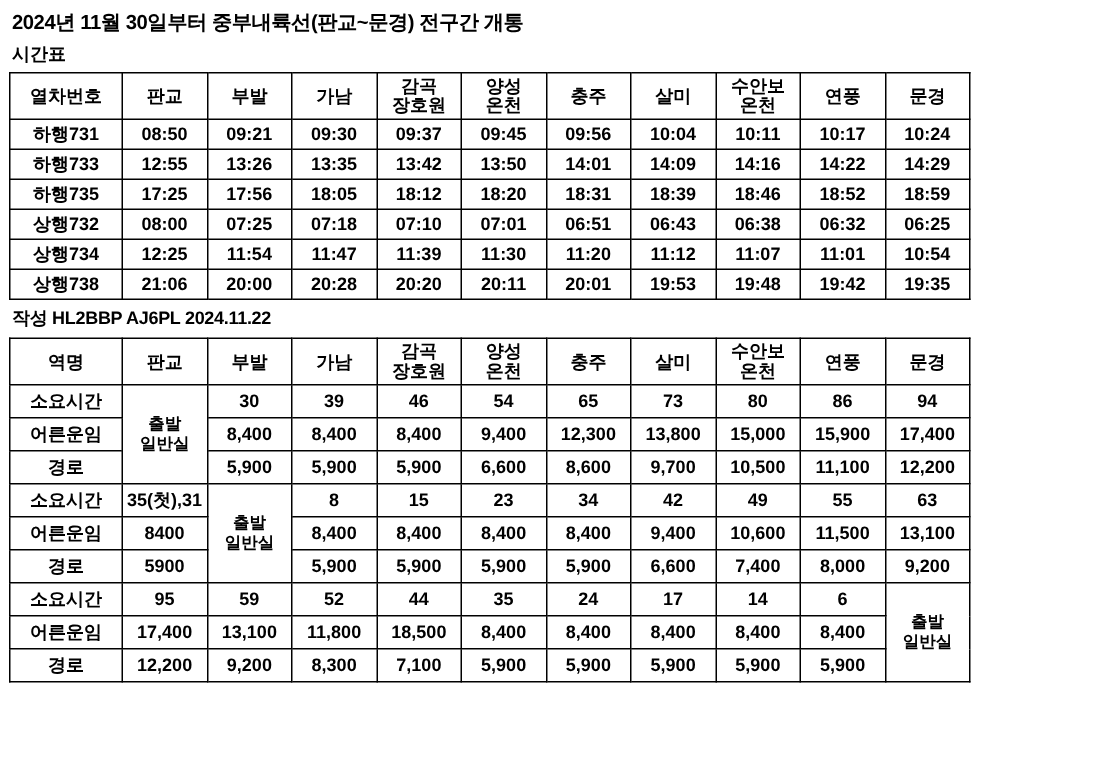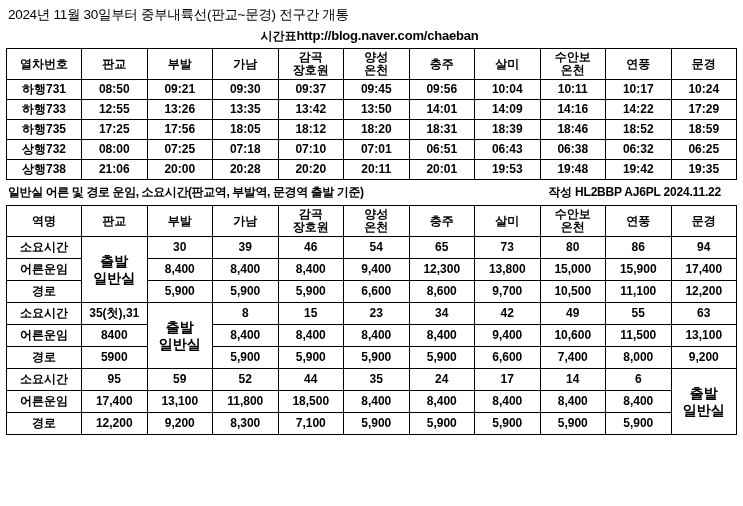--- a/index.html
+++ b/index.html
@@ -16,43 +16,43 @@
   }
   .page {
     width: 743px;
     height: 506px;
     position: relative;
     box-sizing: border-box;
     padding: 4px 6px 0 6px;
   }
   .title {
     font-size: 13.5px;
-    font-weight: normal;
+    font-weight: bold;
     letter-spacing: -0.3px;
     margin: 2px 0 4px 2px;
   }
   .subhead {
     display: flex;
     align-items: baseline;
-    justify-content: center;
-    margin: 0 2px 3px 18px;
+    justify-content: flex-start;
+    margin: 0 2px 3px 2px;
   }
   .subhead .left {
     font-size: 12px;
     font-weight: bold;
   }
   .subhead .right {
     font-size: 13px;
     font-weight: bold;
     letter-spacing: -0.2px;
     padding-right: 20px;
   }
   table {
     border-collapse: collapse;
-    width: 731px;
+    width: 641px;
     table-layout: fixed;
   }
   table td, table th {
     border: 1px solid #000000;
     text-align: center;
     vertical-align: middle;
     font-size: 12px;
     font-weight: bold;
     padding: 0;
     height: 19px;
@@ -82,35 +82,34 @@
     letter-spacing: -0.2px;
     padding-right: 14px;
   }
   .fare-table td {
     height: 21px;
   }
   .fare-table .hdr td {
     height: 30px;
   }
   .depart {
-    font-size: 14px;
+    font-size: 11px;
     line-height: 1.15;
     margin-top: 28px;
   }
 </style>
 </head>
 <body>
 
 <div class="page">
 
   <div class="title">2024년 11월 30일부터 중부내륙선(판교~문경) 전구간 개통</div>
 
   <div class="subhead">
     <div class="left">시간표</div>
-    <div class="right">http://blog.naver.com/chaeban</div>
   </div>
 
   <table class="time-table">
     <thead>
       <tr>
         <td class="col-label">열차번호</td>
         <td>판교</td>
         <td>부발</td>
         <td>가남</td>
         <td>감곡
@@ -143,21 +142,21 @@
         <td class="col-label">하행733</td>
         <td>12:55</td>
         <td>13:26</td>
         <td>13:35</td>
         <td>13:42</td>
         <td>13:50</td>
         <td>14:01</td>
         <td>14:09</td>
         <td>14:16</td>
         <td>14:22</td>
-        <td>17:29</td>
+        <td>14:29</td>
       </tr>
       <tr>
         <td class="col-label">하행735</td>
         <td>17:25</td>
         <td>17:56</td>
         <td>18:05</td>
         <td>18:12</td>
         <td>18:20</td>
         <td>18:31</td>
         <td>18:39</td>
@@ -172,37 +171,49 @@
         <td>07:18</td>
         <td>07:10</td>
         <td>07:01</td>
         <td>06:51</td>
         <td>06:43</td>
         <td>06:38</td>
         <td>06:32</td>
         <td>06:25</td>
       </tr>
       <tr>
+        <td class="col-label">상행734</td>
+        <td>12:25</td>
+        <td>11:54</td>
+        <td>11:47</td>
+        <td>11:39</td>
+        <td>11:30</td>
+        <td>11:20</td>
+        <td>11:12</td>
+        <td>11:07</td>
+        <td>11:01</td>
+        <td>10:54</td>
+      </tr>
+      <tr>
         <td class="col-label">상행738</td>
         <td>21:06</td>
         <td>20:00</td>
         <td>20:28</td>
         <td>20:20</td>
         <td>20:11</td>
         <td>20:01</td>
         <td>19:53</td>
         <td>19:48</td>
         <td>19:42</td>
         <td>19:35</td>
       </tr>
     </tbody>
   </table>
 
   <div class="note">
-    <div class="left">일반실 어른 및 경로 운임, 소요시간(판교역, 부발역, 문경역 출발 기준)</div>
     <div class="right">작성 HL2BBP AJ6PL 2024.11.22</div>
   </div>
 
   <table class="fare-table">
     <thead>
       <tr class="hdr">
         <td class="col-label">역명</td>
         <td>판교</td>
         <td>부발</td>
         <td>가남</td>

